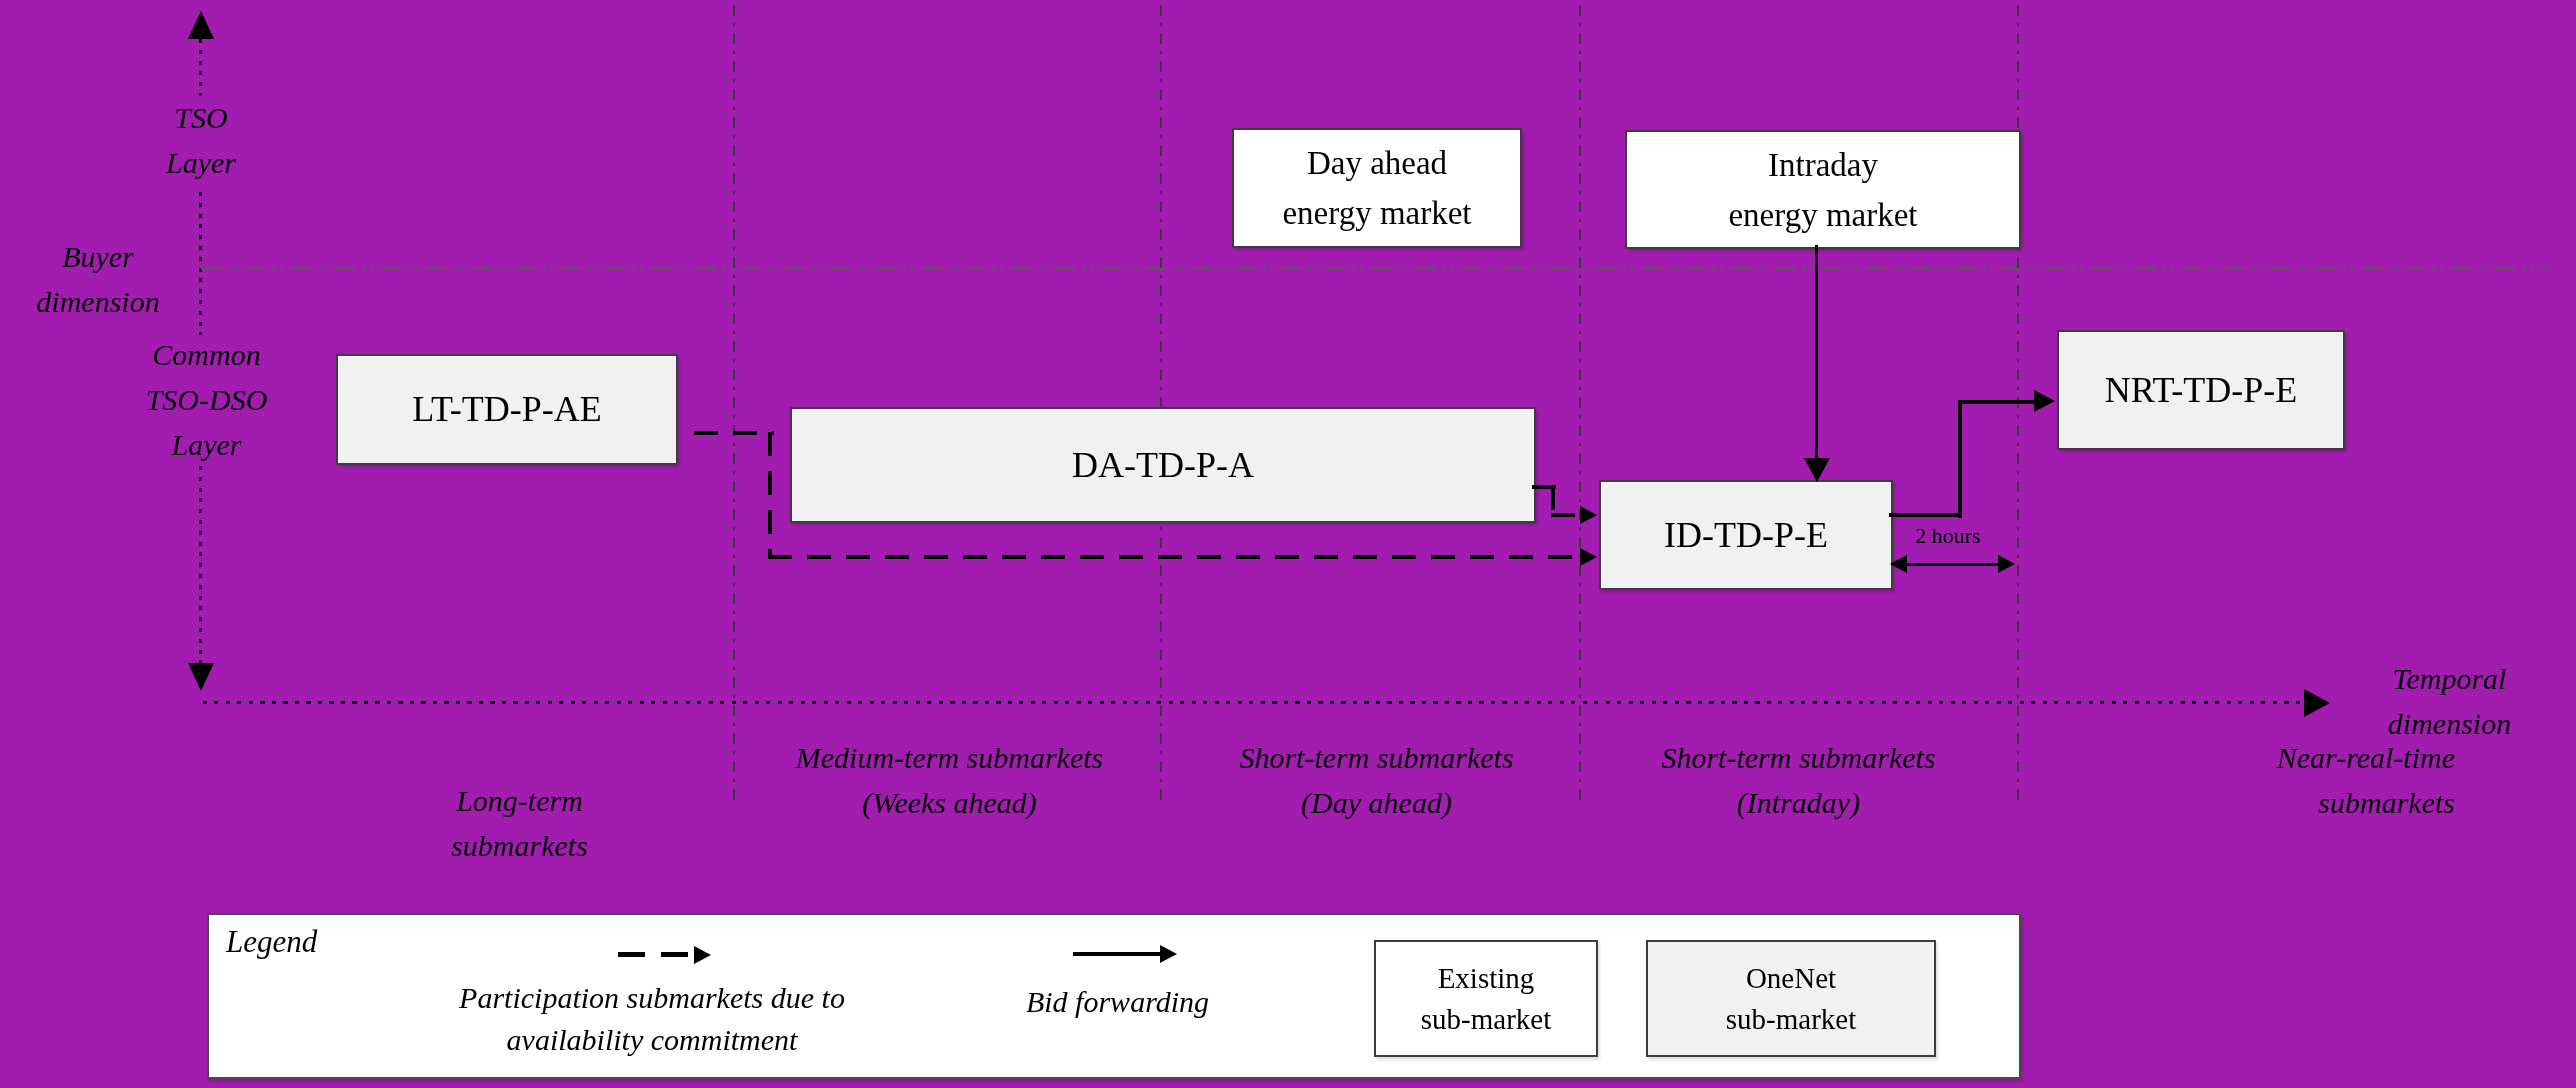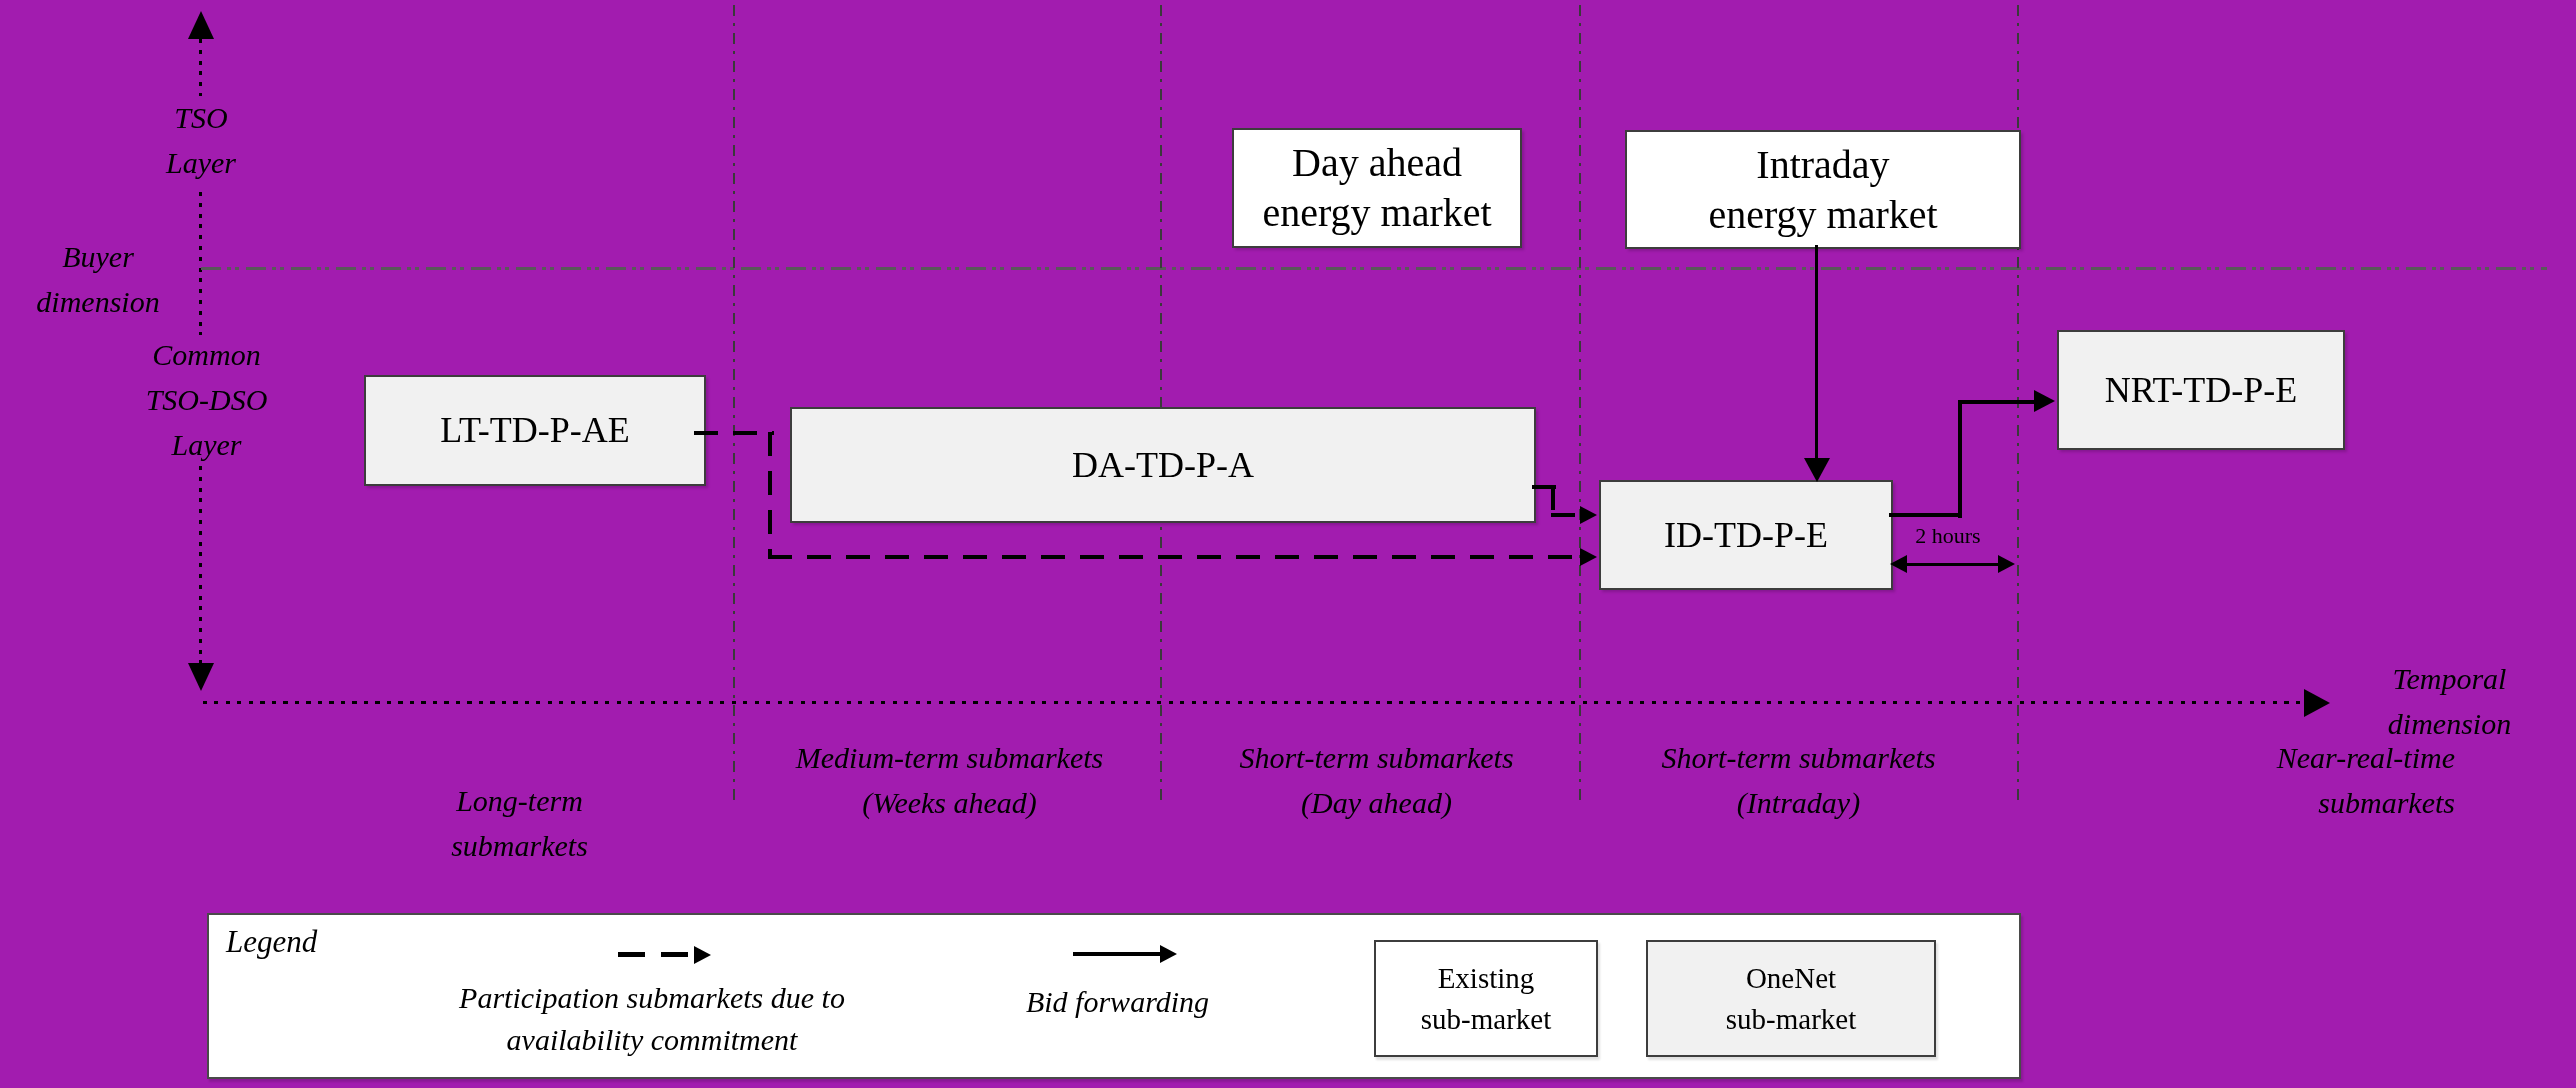--- a/index.html
+++ b/index.html
@@ -31,21 +31,21 @@
   
   .mbox{
     border:2px solid #3d3d3d;
     background:#f1f1f1;
     box-shadow:2.7px 3.4px 2.7px rgba(0,0,0,0.18);
     display:flex;align-items:center;justify-content:center;
     text-align:center;
   }
   .mbox.white{background:#ffffff;}
   .boxlabel{font-size:36px;line-height:49px;}
-  .marketlabel{font-size:40px;line-height:50px;}
+  .marketlabel{font-size:33px;line-height:50px;}
   
   .it{font-style:italic;}
   .lbl{font-size:30px;line-height:45px;text-align:center;}
   .small{font-size:22px;line-height:24px;text-align:center;}
   .legendbox{
     border:2px solid #4a4a4a;background:#fff;
     box-shadow:2px 2.7px 2px rgba(0,0,0,0.15);
   }
   .legendtitle{font-size:31px;}
   .legendtext{font-size:30px;line-height:42px;text-align:center;}
@@ -95,21 +95,21 @@
       <div>energy market</div>
     </div>
   </div>
   <div class="abs mbox white" style="left:1625px;top:130px;width:392px;height:115px;">
     <div class="marketlabel">
       <div>Intraday</div>
       <div>energy market</div>
     </div>
   </div>
 
-  <div class="abs mbox" style="left:364px;top:354px;width:338px;height:107px;margin-top:21px;">
+  <div class="abs mbox" style="left:336px;top:354px;width:338px;height:107px;">
     <span class="boxlabel">LT-TD-P-AE</span>
   </div>
   <div class="abs mbox" style="left:790px;top:407px;width:742px;height:112px;">
     <span class="boxlabel">DA-TD-P-A</span>
   </div>
   <div class="abs mbox" style="left:1599px;top:480px;width:290px;height:106px;">
     <span class="boxlabel">ID-TD-P-E</span>
   </div>
   <div class="abs mbox" style="left:2057px;top:330px;width:284px;height:116px;">
     <span class="boxlabel">NRT-TD-P-E</span>

